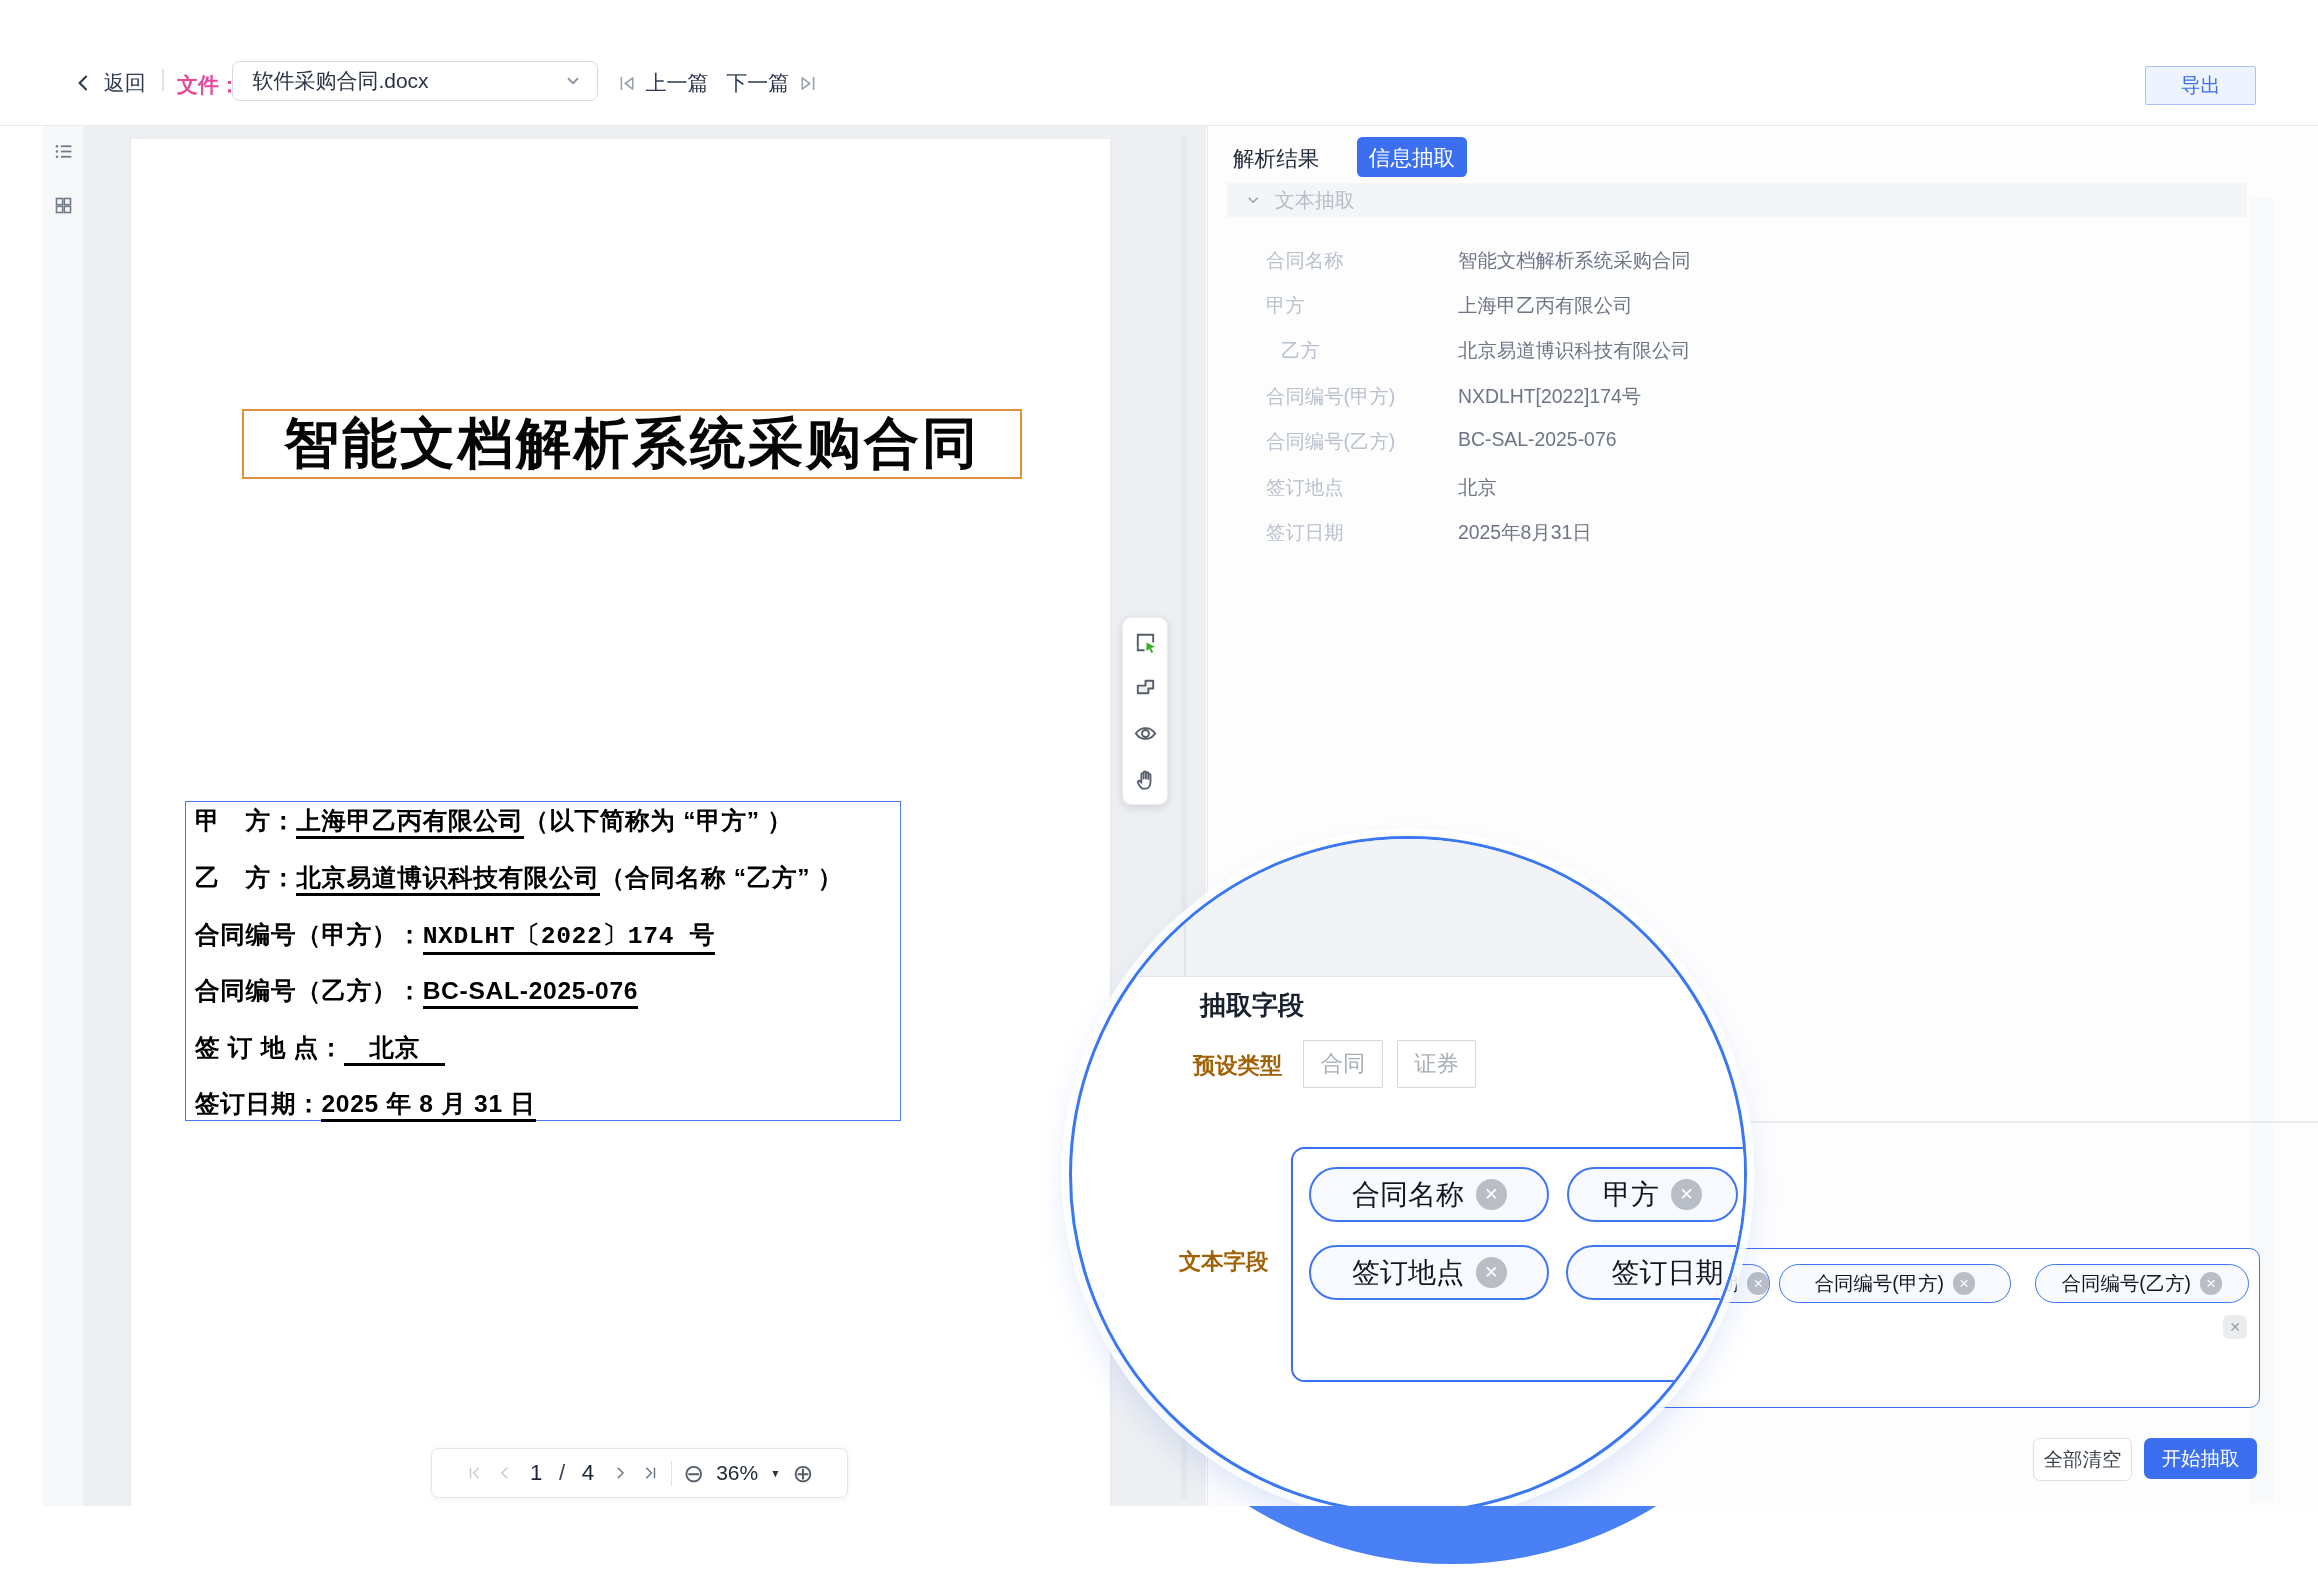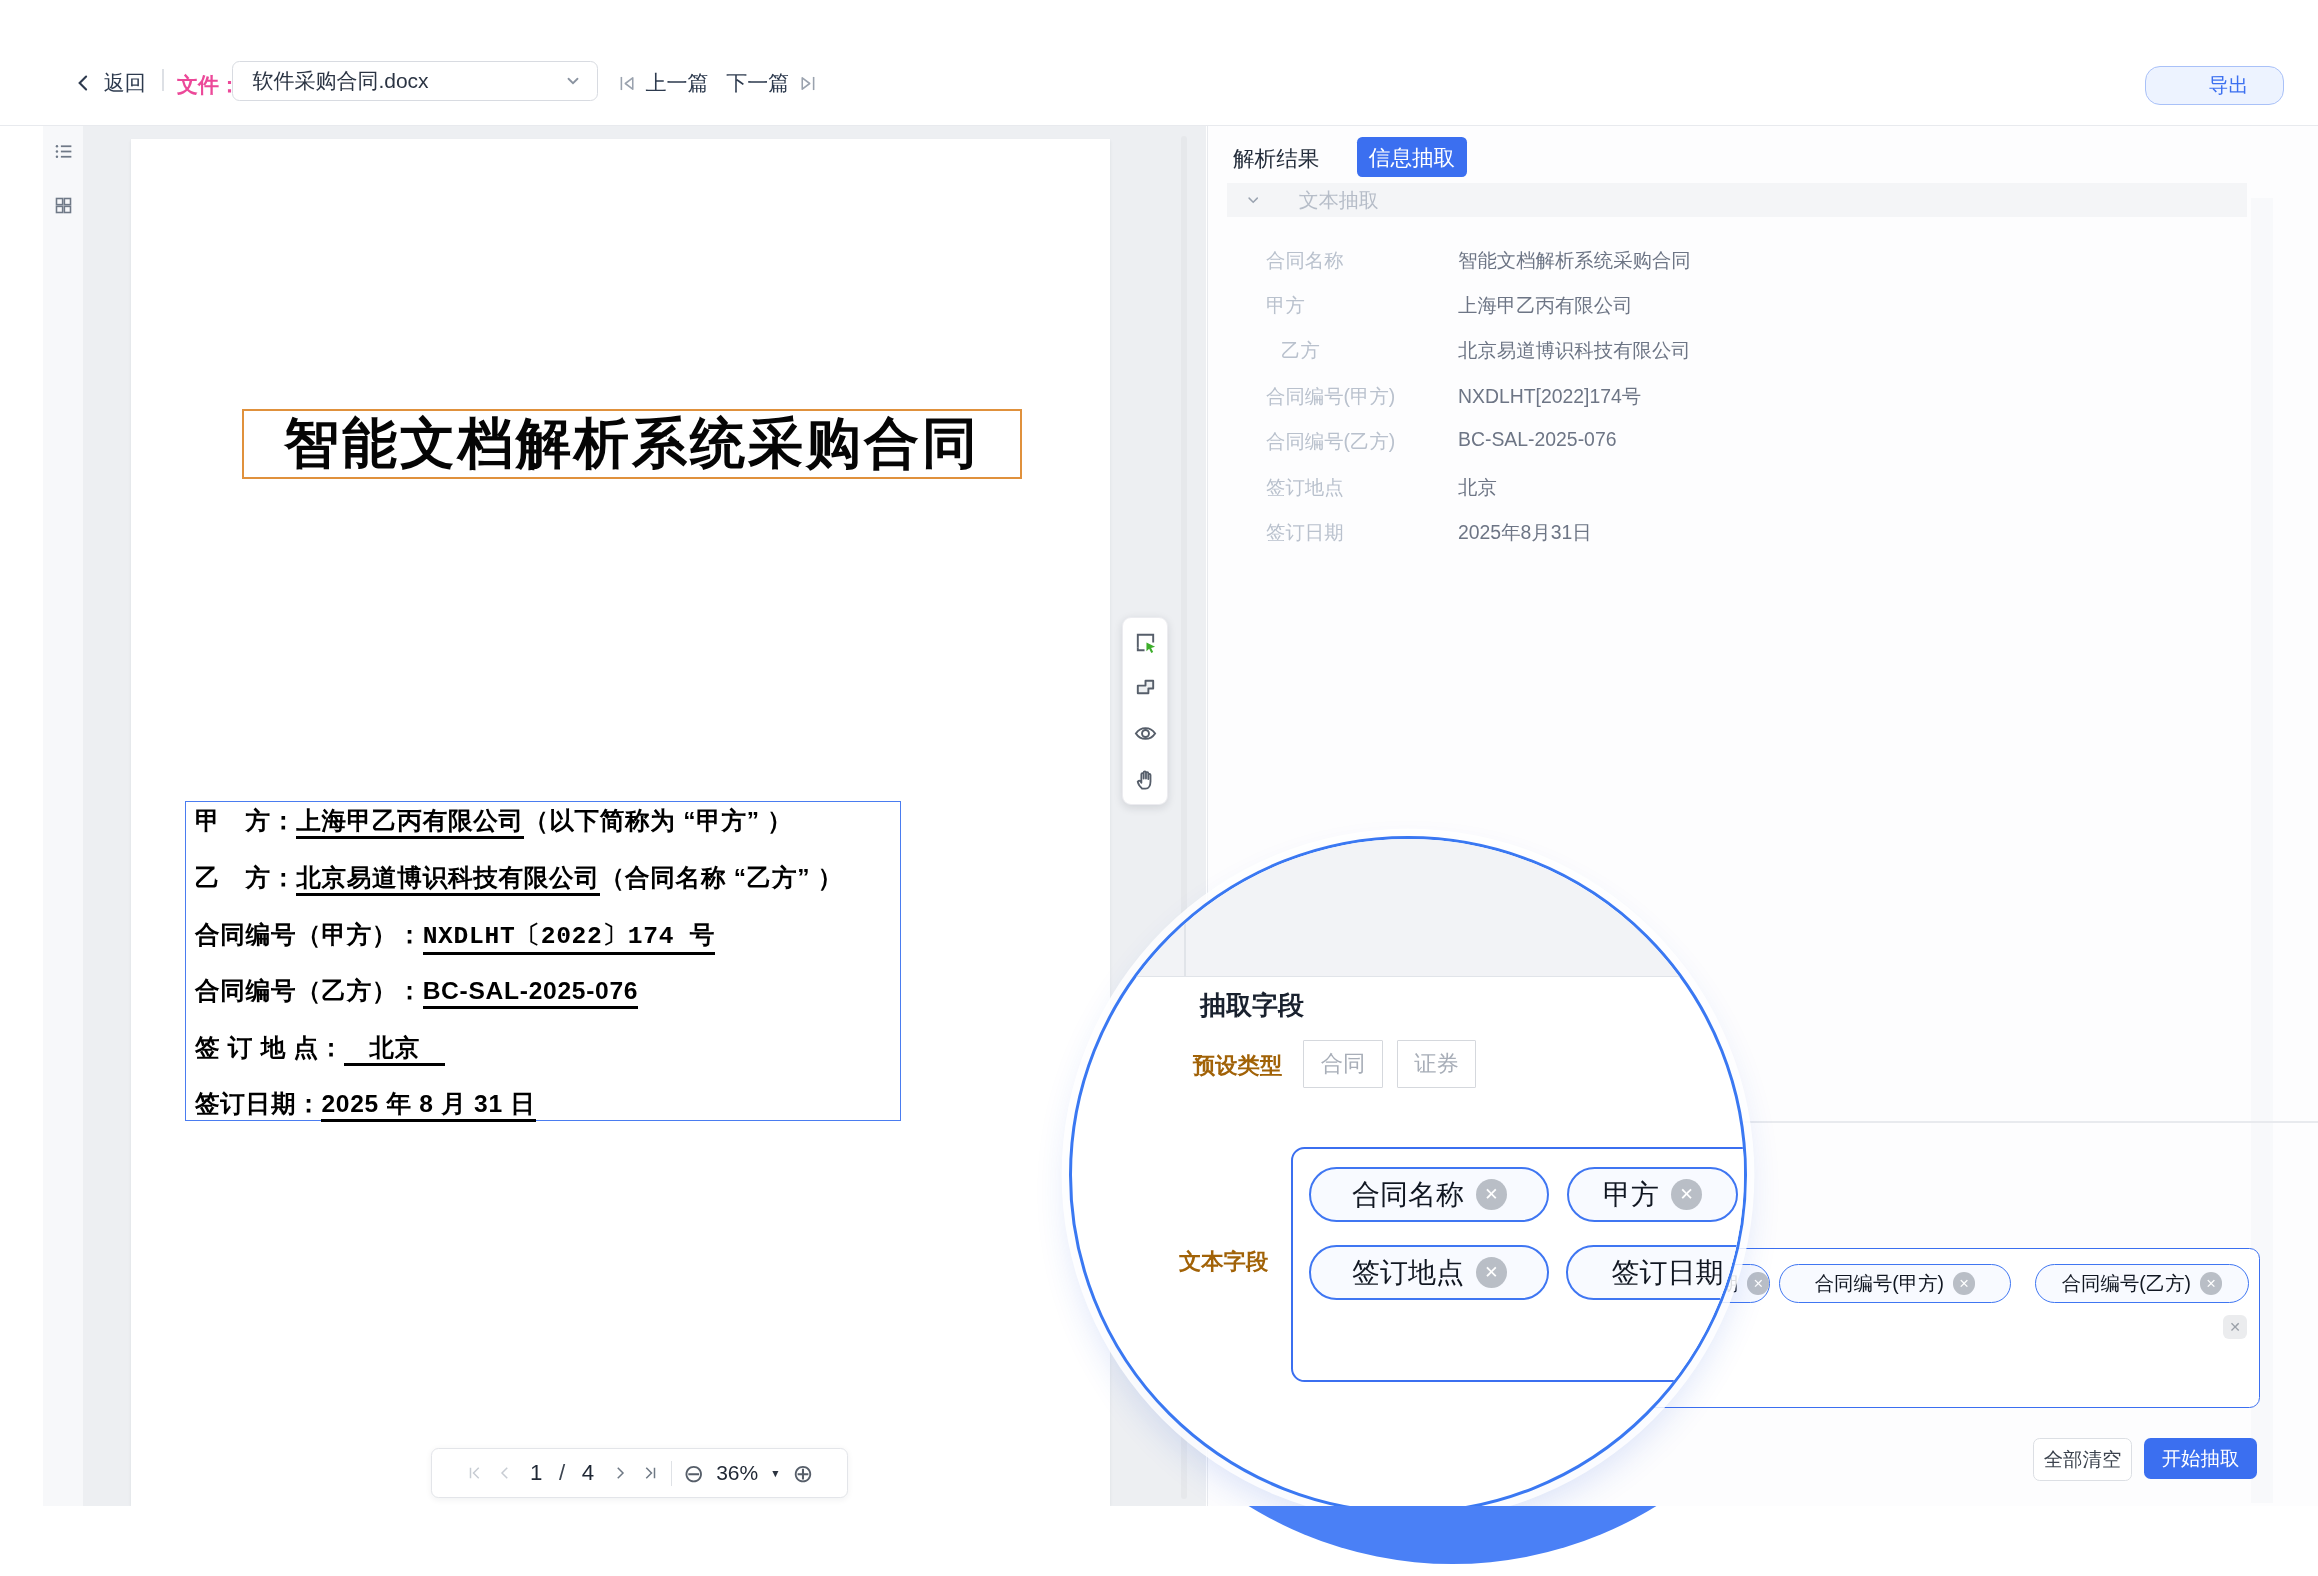--- a/index.html
+++ b/index.html
@@ -10,21 +10,21 @@
   
   .topbar{left:0;top:0;width:2319px;height:125px;background:#fff;border-bottom:0.7px solid #e8eaee;z-index:30;}
   .tb-row{display:flex;align-items:center;gap:10.4px;}
   .tb-text{font-size:21px;color:#2d3a4e;}
   .tb-strong{font-size:21px;font-weight:700;color:#ec4899;}
   .vdiv{width:1.5px;height:22.3px;background:#dde0e5;}
   .select{left:232px;top:61px;width:366px;height:40px;border:1.5px solid #d8dbe1;border-radius:7.4px;background:#fff;display:flex;align-items:center;justify-content:space-between;padding:0 15px 0 19.4px;box-sizing:border-box;cursor:pointer;}
   .select-val{font-size:21px;color:#2b3443;}
   .navgrp{left:617px;top:69px;display:flex;align-items:center;gap:7.4px;}
   .skipicon{color:#9aa2ae;}
-  .export-btn{left:2145px;top:66px;width:109px;height:37px;border:1.5px solid #a9c1f8;background:#edf3ff;color:#3B6FF0;font-size:20px;border-radius:15px;display:flex;align-items:center;justify-content:center;cursor:pointer;padding-left:28px;}
+  .export-btn{left:2145px;top:66px;width:109px;height:37px;border:1.5px solid #a9c1f8;background:#edf3ff;color:#3B6FF0;font-size:20px;border-radius:2px;display:flex;align-items:center;justify-content:center;cursor:pointer;}
 
   
   .rail{left:43px;top:126px;width:40px;height:1380px;background:#f7f8fa;z-index:2;}
   .rail-ic{left:10.4px;width:21px;height:21px;color:#6f7987;cursor:pointer;position:absolute;}
   .canvas{left:83px;top:126px;width:1123px;height:1380px;background:#edeff2;z-index:1;}
   .page{left:131px;top:139px;width:979px;height:1367px;background:#fff;box-shadow:0 0.7px 3px rgba(30,40,60,.08);z-index:2;}
   .canvas-scroll{left:1181px;top:136px;width:6px;height:1363px;background:#e6e8eb;border-radius:3px;z-index:3;}
 
   .title-box{left:242px;top:409px;width:776px;height:66px;border:2.2px solid #e0913c;display:flex;align-items:center;justify-content:center;z-index:3;}
   .title-text{font-size:55px;font-weight:900;color:#050505;letter-spacing:3px;white-space:nowrap;}
@@ -46,21 +46,21 @@
   
   .ftb{left:1122px;top:617px;width:46px;height:188px;background:#fff;border:0.7px solid #ececf0;border-radius:9px;box-shadow:0 2.2px 9px rgba(20,30,50,.13);display:flex;flex-direction:column;align-items:center;justify-content:space-between;padding:12px 0;box-sizing:border-box;z-index:6;}
   .ftb-ic{width:25px;height:25px;color:#565e6a;cursor:pointer;}
 
   
   .panel{left:1207px;top:126px;width:1112px;height:1380px;background:#fdfdfe;border-left:0.7px solid #e8eaee;z-index:3;}
   .tab-parse{left:1233px;top:144px;font-size:21.6px;color:#232c3a;font-weight:500;cursor:pointer;z-index:4;}
   .tab-extract{left:1357px;top:137px;width:110px;height:40px;background:#3B6FF0;border-radius:5.2px;color:#fff;font-size:21.6px;display:flex;align-items:center;justify-content:center;cursor:pointer;z-index:4;}
   .sec-bar{left:1227px;top:183px;width:1020px;height:34px;background:#f4f5f7;display:flex;align-items:center;gap:13.4px;padding-left:18px;box-sizing:border-box;z-index:4;}
   .sec-chev{color:#9aa3b0;cursor:pointer;}
-  .sec-label{font-size:20px;color:#b6bdc8;margin-left:24px;}
+  .sec-label{font-size:20px;color:#b6bdc8;}
   .kv-label{font-size:19.4px;color:#b9c1cd;white-space:nowrap;z-index:4;}
   .kv-value{font-size:19.4px;color:#6d7585;white-space:nowrap;z-index:4;}
   .panel-scroll{left:2251px;top:198px;width:22.3px;height:1305px;background:#f8f9fb;z-index:3;}
   .footer-div{left:1207px;top:1121px;width:1111px;height:1.5px;background:#e8eaee;z-index:4;}
 
   
   .fieldbox{left:1564px;top:1248px;width:694px;height:158px;background:#fff;border:1.5px solid #3B6FF0;border-radius:10.4px;z-index:5;}
   .tag{position:absolute;display:flex;align-items:center;justify-content:center;gap:9px;background:#f8faff;border:1.5px solid #3f76f2;border-radius:21px;font-size:19.4px;color:#111722;white-space:nowrap;box-sizing:border-box;cursor:pointer;}
   .tagx{width:22.3px;height:22.3px;border-radius:50%;background:#b9bec6;color:#fff;font-size:12.7px;display:flex;align-items:center;justify-content:center;cursor:pointer;flex:0 0 auto;}
   .clear-x{left:658px;top:66px;width:24px;height:24px;border-radius:6px;background:#ebecee;color:#9aa0a8;font-size:14px;display:flex;align-items:center;justify-content:center;cursor:pointer;position:absolute;}

